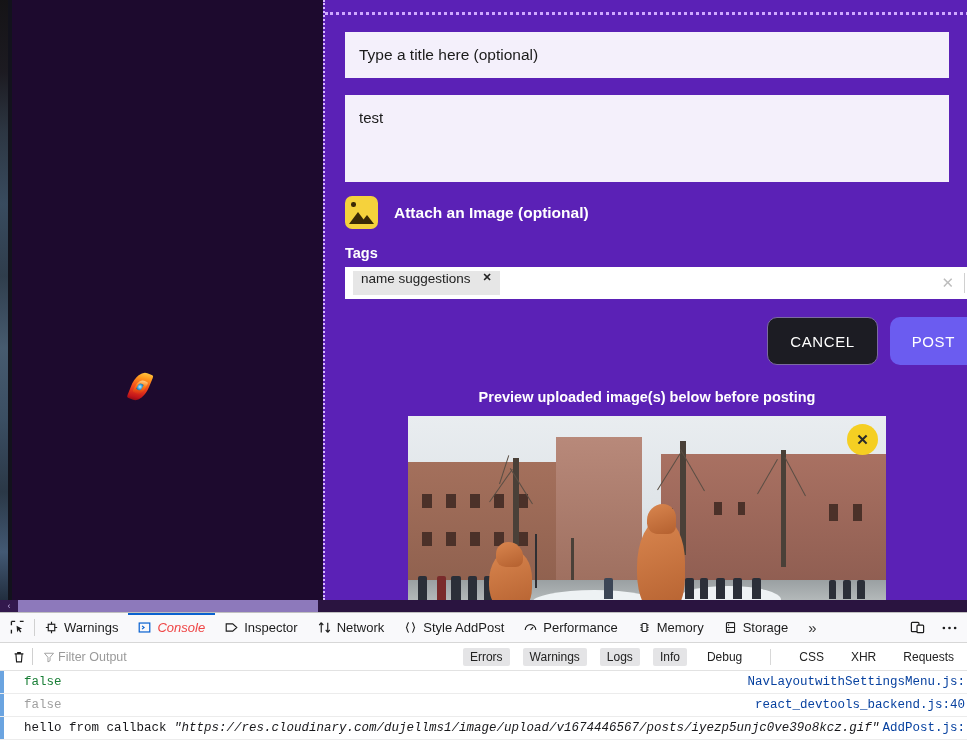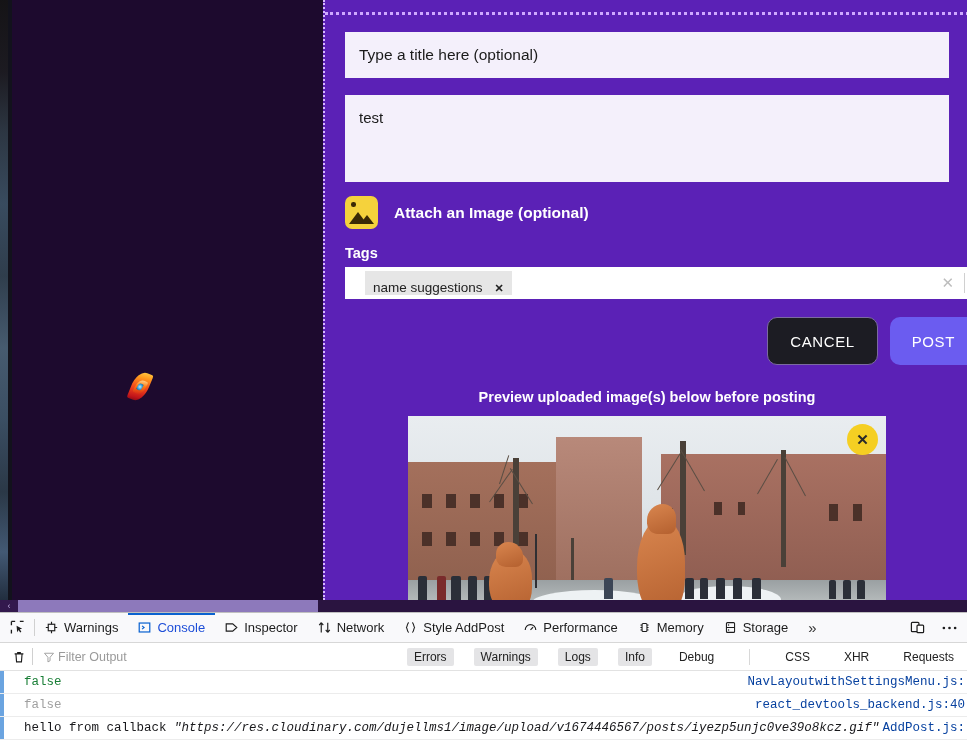--- a/index.html
+++ b/index.html
@@ -204,23 +204,23 @@
     align-items: center;
     padding: 0 4px;
     position: relative;
   }
   .tag-chip {
     background: #e6e6e6;
     color: #222;
     font-size: 13.5px;
     height: 24px;
     display: flex;
-    align-items: flex-end;
+    align-items: flex-start;
     padding: 0 8px;
-    margin-left: 16px;
+    margin-left: 4px;
   }
   .tag-chip .chip-x {
     margin-left: 12px;
     font-size: 11px;
     font-weight: bold;
     color: #222;
     cursor: pointer;
   }
   .tags-input {
     flex: 1;
@@ -353,22 +353,23 @@
   }
   .dt-divider { width: 1px; height: 17px; background: #d0d0d0; }
   .dt-tab {
     display: flex; align-items: center; gap: 6px;
     height: 30px; padding: 0 10px;
     font-size: 13px; color: #1c1c1c;
     cursor: pointer;
     white-space: nowrap;
   }
   .dt-tab.active {
-    color: #1d4ed8;
+    color: #ef4444;
     box-shadow: inset 0 2px 0 0 #0a62d0;
+    font-style: italic;
   }
   .dt-chevrons {
     padding: 0 10px; font-size: 15px; color: #333; cursor: pointer;
     display:flex; align-items:center; height:30px;
   }
   .dt-right {
     margin-left: auto;
     display: flex; align-items: center; gap: 4px; padding-right: 4px;
   }
   .dt-iconbtn {
@@ -392,21 +393,21 @@
     flex: 1;
   }
   .dt-filter-input {
     border: none; outline: none; background: transparent;
     font-family: "Liberation Sans", sans-serif;
     font-size: 12.5px;
     color: #8a8a8a;
     width: 240px;
   }
   .dt-filter-input::placeholder { color: #9a9a9a; }
-  .dt-filters { display: flex; align-items: center; gap: 20px; }
+  .dt-filters { display: flex; align-items: center; gap: 13px; }
   .dt-pill {
     font-size: 12px;
     color: #222;
     padding: 2px 7px;
     border-radius: 2px;
     cursor: pointer;
   }
   .dt-pill.on { background: #e4e4e6; }
   .dt-sep2 { width:1px; height:16px; background:#d8d8d8; margin:0 8px; }
 

